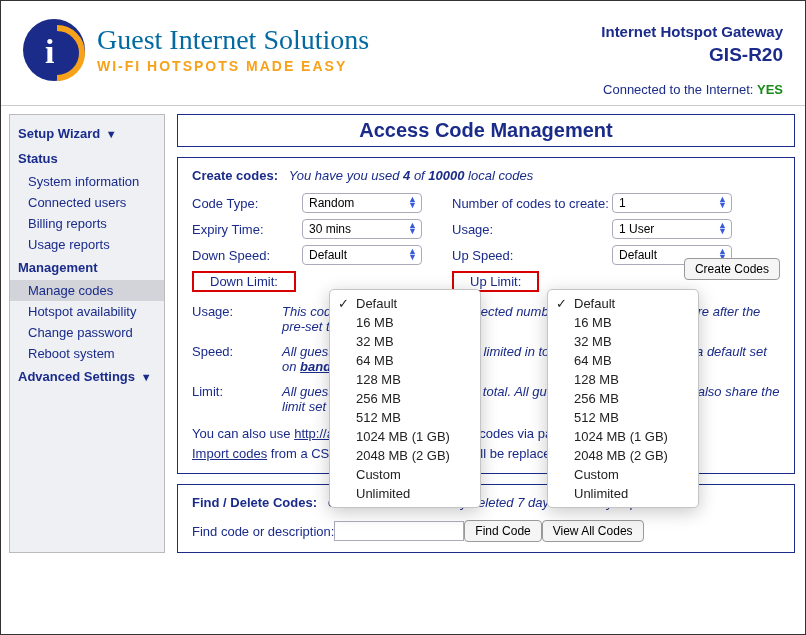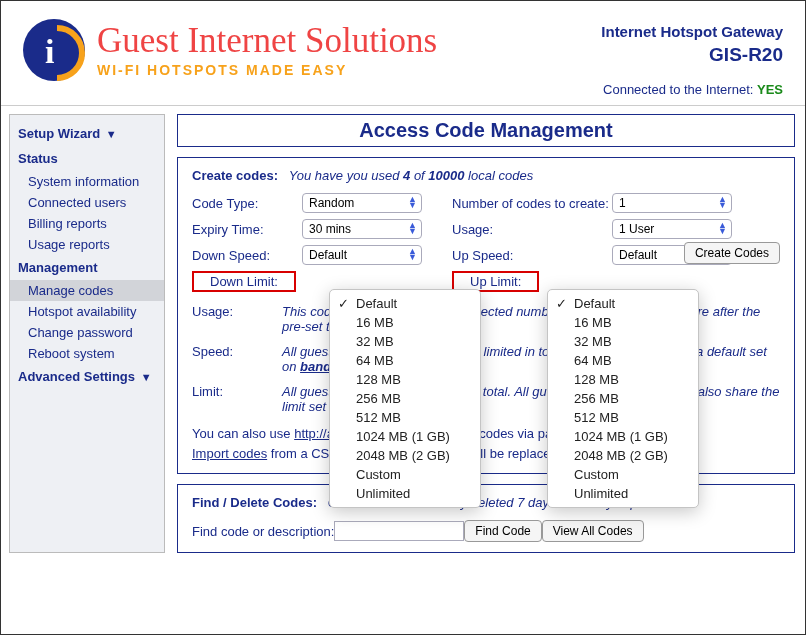--- a/index.html
+++ b/index.html
@@ -47,22 +47,22 @@
     content: "i";
     position: absolute;
     color: #fff;
     font-family: Georgia, serif;
     font-weight: bold;
     font-size: 34px;
     left: 22px; top: 14px;
   }
   .brand-text .brand-title {
     font-family: "Palatino Linotype", Palatino, serif;
-    font-size: 35px;
-    color: #ef4444;
+    font-size: 28px;
+    color: #0369a1;
     line-height: 1;
   }
   .brand-text .brand-tag {
     font-size: 14px;
     letter-spacing: 2px;
     color: #f7a21b;
     font-weight: bold;
     margin-top: 4px;
   }
   .header-right {
@@ -187,21 +187,21 @@
     border-radius: 4px;
     background: #f5f5f5;
     font-size: 12px;
     padding: 3px 10px;
     color: #000;
     cursor: pointer;
     display: inline-block;
   }
   .btn-cc {
     position: absolute;
-    top: 84px;
+    top: 100px;
     right: 14px;
   }
   .find-panel .find-row {
     margin-top: 10px;
     display: flex;
     align-items: center;
   }
   .txt {
     border: 1px solid #aab;
     width: 130px;

